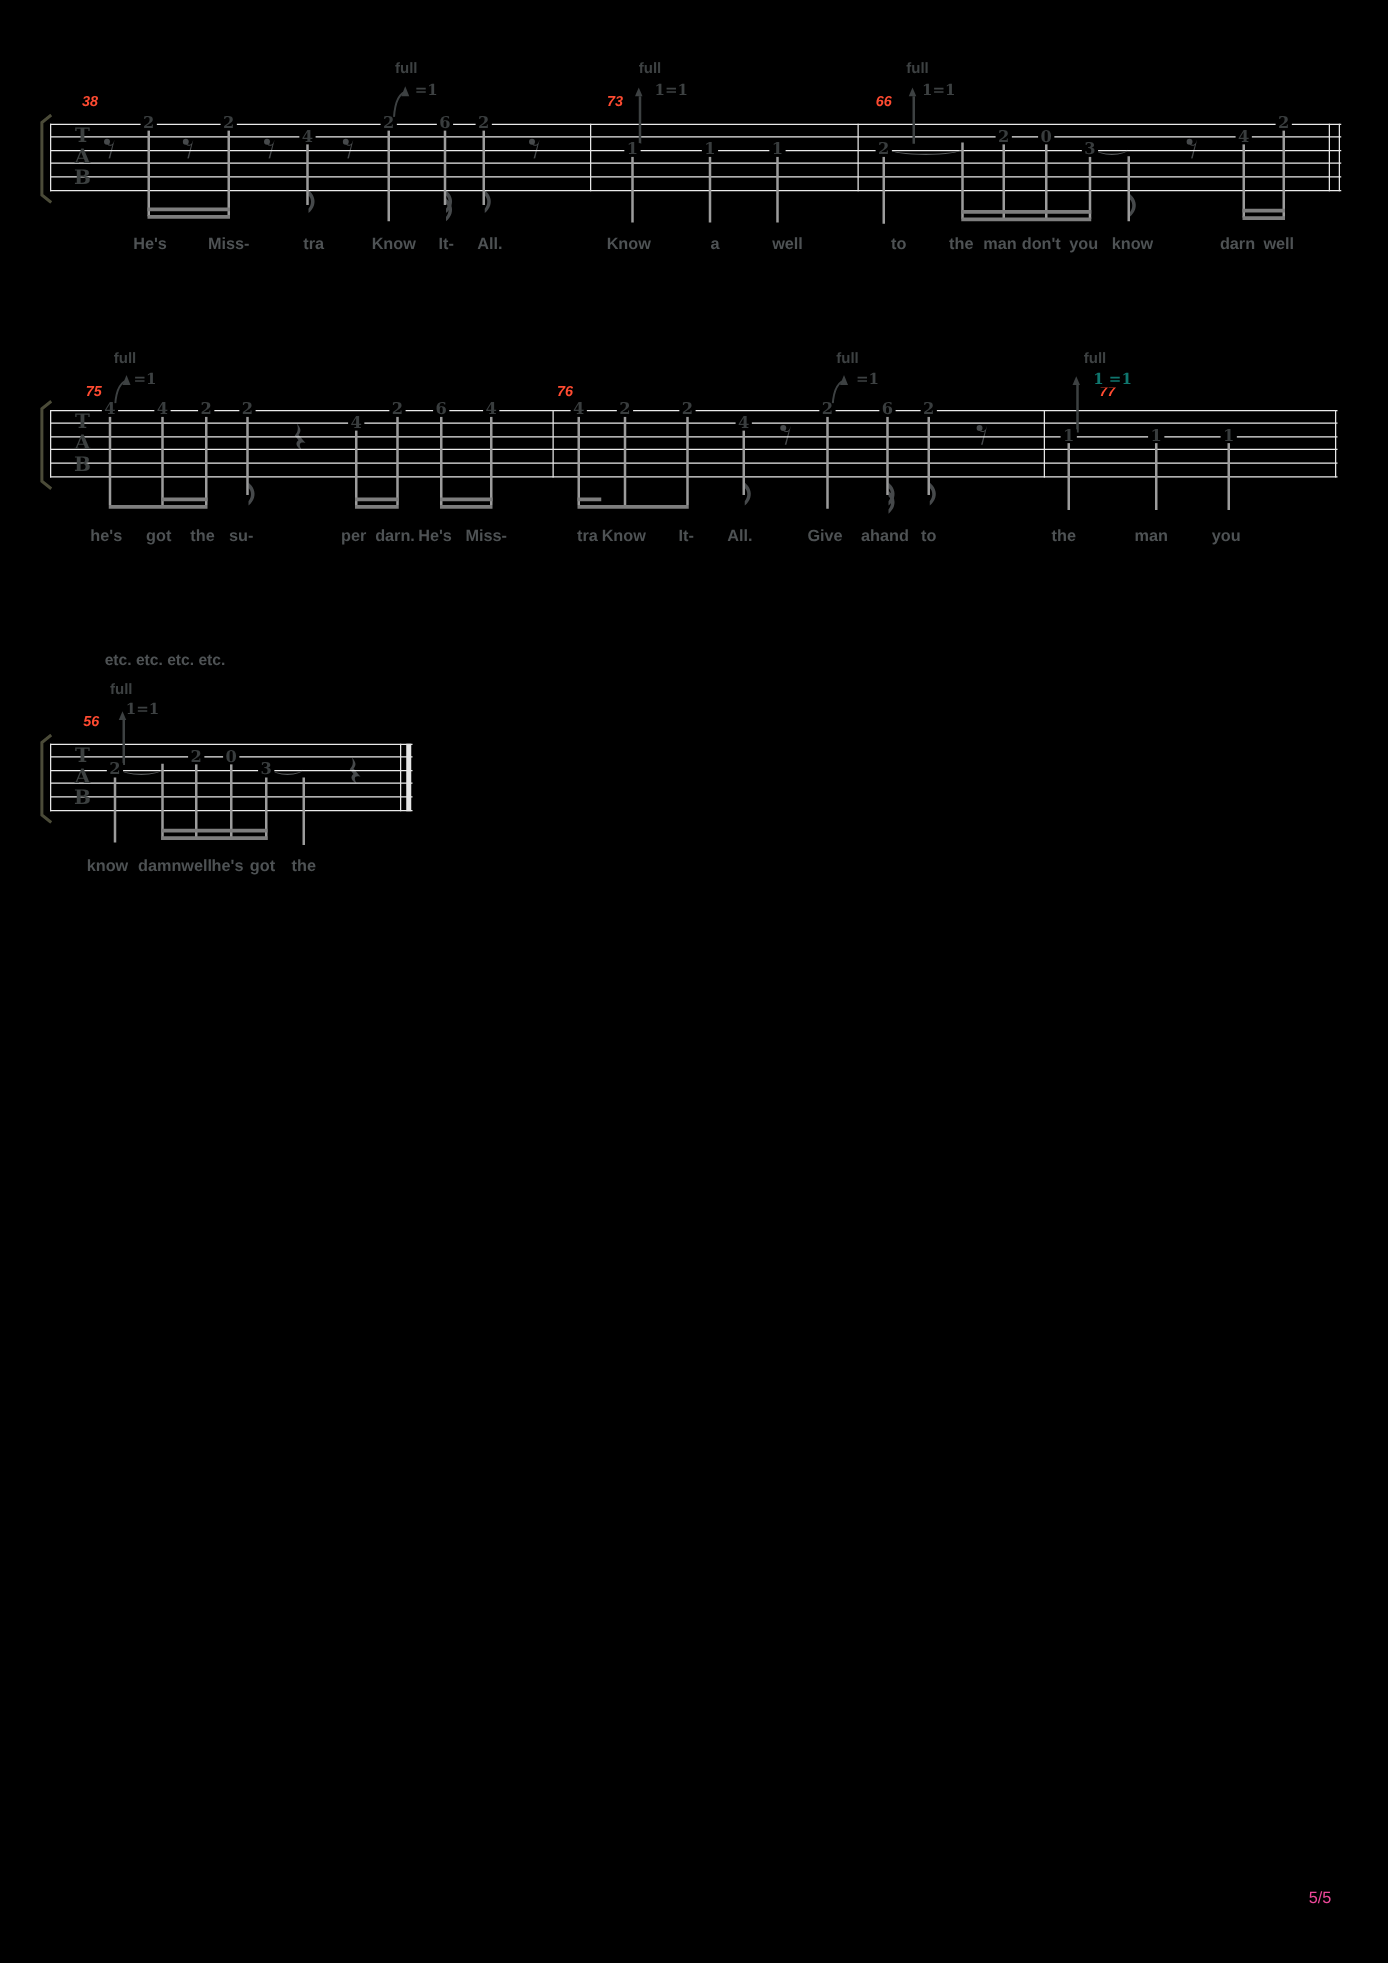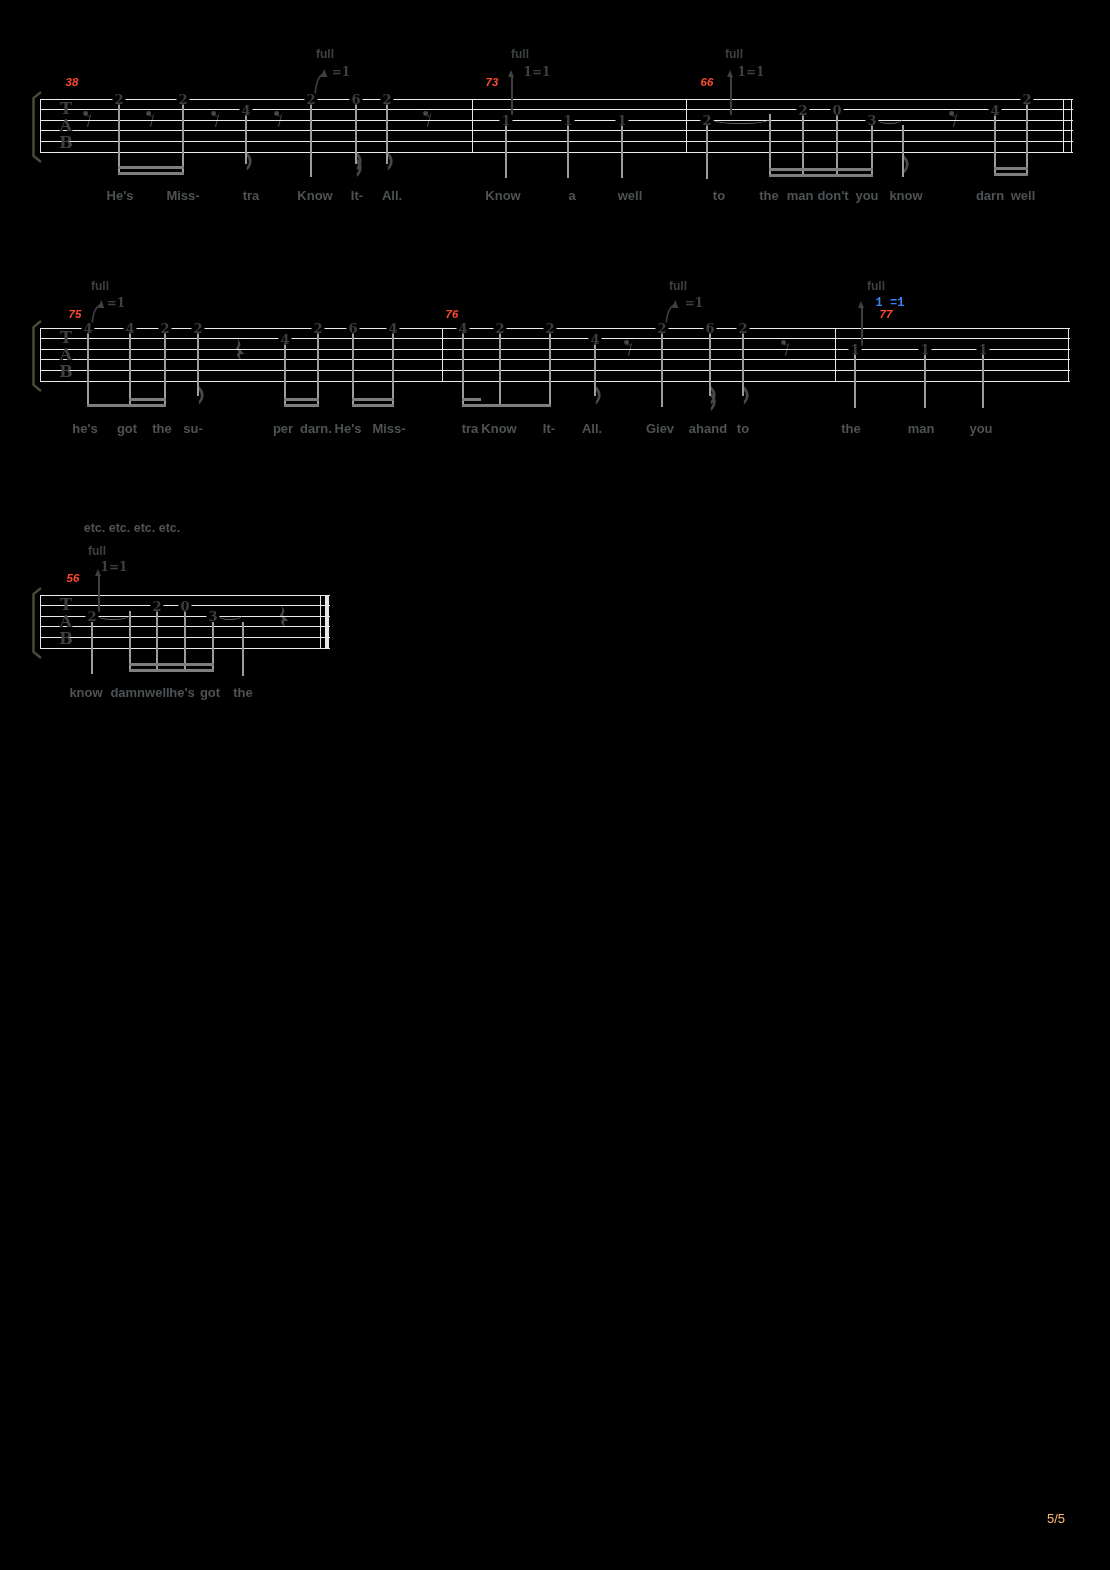--- a/index.html
+++ b/index.html
@@ -20,21 +20,21 @@
   .tie{border-bottom:1.6px solid;border-radius:0 0 55% 55%;z-index:3;}
   .arrowhead{width:0;height:0;border-left:3.5px solid transparent;border-right:3.5px solid transparent;z-index:4;}
   .bendline{width:1.5px;z-index:3;}
   .pagenum{font:13px "Liberation Sans",sans-serif;transform:translate(-50%,-50%);z-index:3;}
   svg{display:block;}
 </style>
 </head>
 <body>
 
 <div id="score">
-  <span class="abs pagenum" style="left: 1056px; top: 1518px; color: #fdba74;">5/5</span>
+  <span class="abs pagenum" style="left: 1056px; top: 1518px; color: #ec4899;">5/5</span>
 <div class="abs sline" style="left: 40px; top: 98.5px; width: 1033px; background: rgb(235, 235, 235);"></div>
     <div class="abs sline" style="left: 40px; top: 109.1px; width: 1033px; background: rgb(235, 235, 235);"></div>
     <div class="abs sline" style="left: 40px; top: 119.7px; width: 1033px; background: rgb(235, 235, 235);"></div>
     <div class="abs sline" style="left: 40px; top: 130.3px; width: 1033px; background: rgb(235, 235, 235);"></div>
     <div class="abs sline" style="left: 40px; top: 140.9px; width: 1033px; background: rgb(235, 235, 235);"></div>
     <div class="abs sline" style="left: 40px; top: 151.5px; width: 1033px; background: rgb(235, 235, 235);"></div>
     <div class="abs bar" style="left: 40px; top: 98.5px; width: 1.2px; height: 54px; background: rgb(230, 230, 230);"></div>
     <div class="abs bar" style="left: 472px; top: 98.5px; width: 1px; height: 54px; background: rgb(230, 230, 230);"></div>
     <div class="abs bar" style="left: 686px; top: 98.5px; width: 1px; height: 54px; background: rgb(230, 230, 230);"></div>
     <div class="abs bar" style="left: 1063px; top: 98.5px; width: 1px; height: 54px; background: rgb(230, 230, 230);"></div>
@@ -297,36 +297,36 @@
     </div>
     <div class="abs fulltxt" style="left: 678px; top: 286px; color: rgb(61, 65, 66);">full</div>
     <div class="abs blabel" style="left: 694px; top: 303px; color: rgb(61, 65, 66);">=1</div>
     <div class="abs " style="left: 663px; top: 299px; width: 20px; height: 32px;">
       <svg xmlns="http://www.w3.org/2000/svg" width="20" height="32" viewBox="0 0 20 32">
         <path d="M3 30 Q3 9 12 5.5" fill="none" stroke="#3d4142" stroke-width="1.6"></path>
         <polygon points="9,9 15.4,9 12.2,1" fill="#3d4142"></polygon>
       </svg>
     </div>
     <div class="abs fulltxt" style="left: 876px; top: 286px; color: rgb(61, 65, 66);">full</div>
-    <div class="abs blabel" style="left: 890px; top: 303px; color: #3b82f6; font-family: Liberation Mono, monospace;">1 =1</div>
+    <div class="abs blabel" style="left: 890px; top: 303px; color: #0f766e;">1 =1</div>
     <div class="abs bendline" style="left: 861.25px; top: 308px; height: 38px; background: rgb(61, 65, 66);"></div>
     <div class="abs arrowhead" style="left: 857.8px; top: 301px; border-bottom: 7px solid rgb(61, 65, 66);"></div>
     <div class="abs lyric" style="left: 85px; top: 428px; color: rgb(78, 82, 84);">he's</div>
     <div class="abs lyric" style="left: 127px; top: 428px; color: rgb(78, 82, 84);">got</div>
     <div class="abs lyric" style="left: 162px; top: 428px; color: rgb(78, 82, 84);">the</div>
     <div class="abs lyric" style="left: 193px; top: 428px; color: rgb(78, 82, 84);">su-</div>
     <div class="abs lyric" style="left: 283px; top: 428px; color: rgb(78, 82, 84);">per</div>
     <div class="abs lyric" style="left: 316px; top: 428px; color: rgb(78, 82, 84);">darn.</div>
     <div class="abs lyric" style="left: 348px; top: 428px; color: rgb(78, 82, 84);">He's</div>
     <div class="abs lyric" style="left: 389px; top: 428px; color: rgb(78, 82, 84);">Miss-</div>
     <div class="abs lyric" style="left: 470px; top: 428px; color: rgb(78, 82, 84);">tra</div>
     <div class="abs lyric" style="left: 499px; top: 428px; color: rgb(78, 82, 84);">Know</div>
     <div class="abs lyric" style="left: 549px; top: 428px; color: rgb(78, 82, 84);">It-</div>
     <div class="abs lyric" style="left: 592px; top: 428px; color: rgb(78, 82, 84);">All.</div>
-    <div class="abs lyric" style="left: 660px; top: 428px; color: rgb(78, 82, 84);">Giev</div>
+    <div class="abs lyric" style="left: 660px; top: 428px; color: rgb(78, 82, 84);">Give</div>
     <div class="abs lyric" style="left: 708px; top: 428px; color: rgb(78, 82, 84);">ahand</div>
     <div class="abs lyric" style="left: 743px; top: 428px; color: rgb(78, 82, 84);">to</div>
     <div class="abs lyric" style="left: 851px; top: 428px; color: rgb(78, 82, 84);">the</div>
     <div class="abs lyric" style="left: 921px; top: 428px; color: rgb(78, 82, 84);">man</div>
     <div class="abs lyric" style="left: 981px; top: 428px; color: rgb(78, 82, 84);">you</div>
     <div class="abs sline" style="left: 40px; top: 594.5px; width: 290px; background: rgb(235, 235, 235);"></div>
     <div class="abs sline" style="left: 40px; top: 605.1px; width: 290px; background: rgb(235, 235, 235);"></div>
     <div class="abs sline" style="left: 40px; top: 615.7px; width: 290px; background: rgb(235, 235, 235);"></div>
     <div class="abs sline" style="left: 40px; top: 626.3px; width: 290px; background: rgb(235, 235, 235);"></div>
     <div class="abs sline" style="left: 40px; top: 636.9px; width: 290px; background: rgb(235, 235, 235);"></div>

